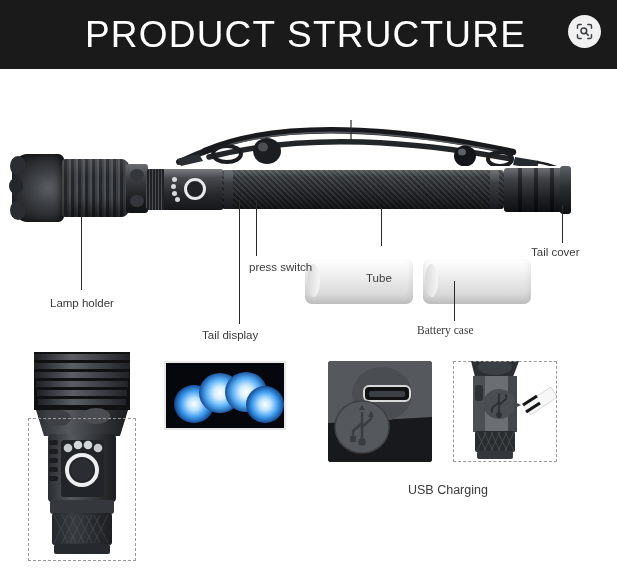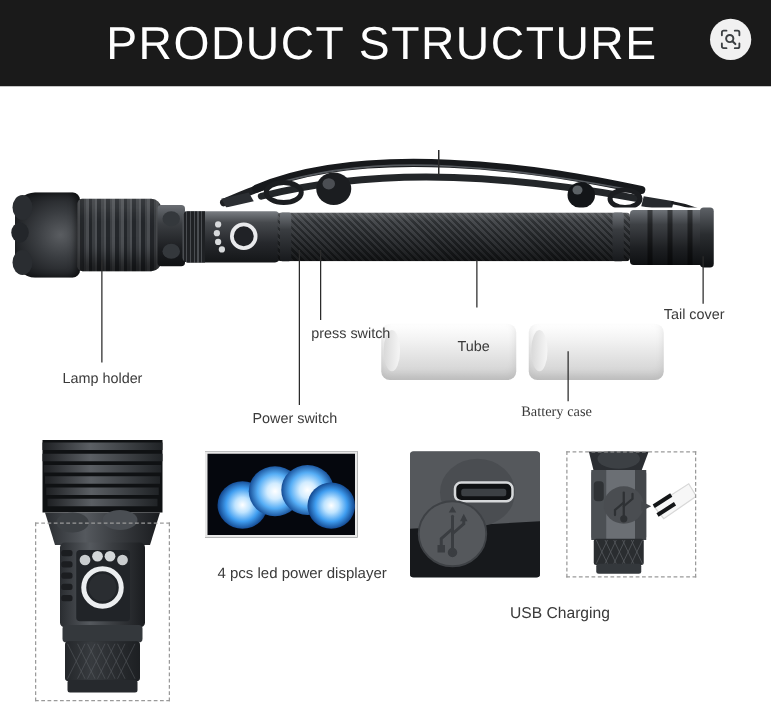--- a/index.html
+++ b/index.html
@@ -258,21 +258,21 @@
     <div class="cap"></div>
   </div>
 
   <div class="leader" style="left:81px;top:208px;height:82px;"></div>
   <div class="label" style="left:50px;top:297px;text-align:center;">Lamp holder</div>
 
   <div class="leader" style="left:256px;top:200px;height:56px;"></div>
   <div class="label" style="left:221px;top:261px;margin-left:28px;">press switch</div>
 
   <div class="leader" style="left:239px;top:200px;height:124px;"></div>
-  <div class="label" style="left:202px;top:329px;">Power switch</div>
+  <div class="label" style="left:202px;top:329px;">Tail display</div>
 
   <div class="leader" style="left:381px;top:208px;height:38px;"></div>
   <div class="label" style="left:366px;top:248px;margin-top:24px;">Tube</div>
 
   <div class="leader" style="left:562px;top:205px;height:38px;"></div>
   <div class="label" style="left:531px;top:246px;">Tail cover</div>
 
   <div class="leader" style="left:454px;top:281px;height:40px;"></div>
   <div class="label" style="left:417px;top:324px;font-family:Liberation Serif, serif;">Battery case</div>
 
@@ -348,21 +348,20 @@
     </svg>
   </div>
   <div class="dashbox" style="left:28px;top:418px;width:108px;height:143px;"></div>
 
   <div class="ledpanel" style="left:164px;top:361px;width:122px;height:69px;">
     <div class="ledblob" style="left:8px;top:22px;width:40px;height:38px;background:radial-gradient(circle,#ffffff 0%,#bfe4ff 22%,#3f9df0 48%,#0d3c82 74%,rgba(4,12,30,0) 100%);"></div>
     <div class="ledblob" style="left:33px;top:10px;width:42px;height:40px;background:radial-gradient(circle,#ffffff 0%,#d2ecff 22%,#55adf5 48%,#11458e 74%,rgba(4,12,30,0) 100%);"></div>
     <div class="ledblob" style="left:59px;top:9px;width:42px;height:40px;background:radial-gradient(circle,#ffffff 0%,#d2ecff 22%,#55adf5 48%,#11458e 74%,rgba(4,12,30,0) 100%);"></div>
     <div class="ledblob" style="left:80px;top:23px;width:38px;height:37px;background:radial-gradient(circle,#ffffff 0%,#bfe4ff 22%,#3f9df0 48%,#0d3c82 74%,rgba(4,12,30,0) 100%);"></div>
   </div>
-  <div class="label" style="left:174px;top:451px;font-size:12px;">4 pcs led power displayer</div>
 
   <div class="usbphoto" style="left:328px;top:361px;width:104px;height:101px;">
     <svg width="104" height="101" viewBox="0 0 104 101">
       <rect x="0" y="0" width="104" height="101" fill="#55585c"></rect>
       <path d="M0 62 L104 56 L104 101 L0 101 Z" fill="#17191c"></path>
       <ellipse cx="54" cy="33" rx="30" ry="27" fill="#4a4d51"></ellipse>
 
       <rect x="36" y="25" width="46" height="15" rx="5" fill="#0f1113" stroke="#d6d8da" stroke-width="2"></rect>
       <rect x="41" y="30" width="36" height="6" rx="2" fill="#3c4044"></rect>
 

